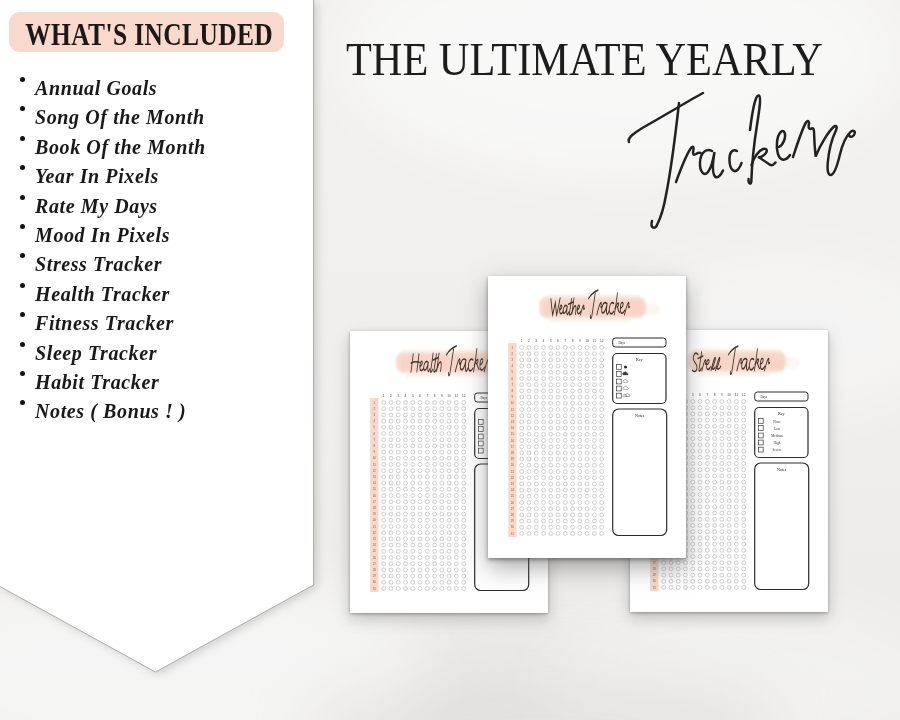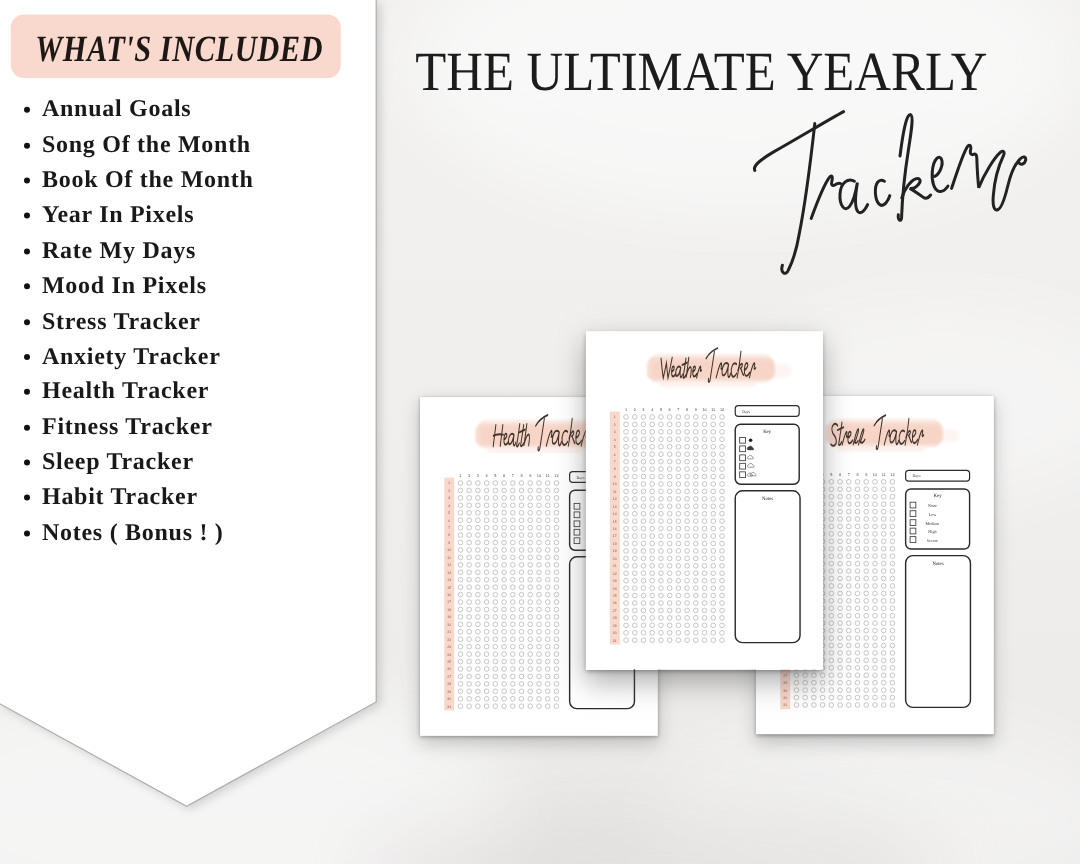--- a/index.html
+++ b/index.html
@@ -1,25 +1,25 @@
 <!DOCTYPE html>
 <html><head><meta charset="utf-8"><style>
 html,body{margin:0;padding:0;}
 body{width:900px;height:720px;overflow:hidden;position:relative;
  background:linear-gradient(180deg,#f2f1f0 0%,#f0efee 45%,#edeceb 80%,#ebeae9 100%);
  font-family:"Liberation Serif",serif;}
 .bgfold{position:absolute;border-radius:50%;filter:blur(28px);}
 .ribbon{position:absolute;left:0;top:0;width:316px;height:676px;z-index:4;
  filter:drop-shadow(3px 2px 4px rgba(0,0,0,0.15));}
-.pill{position:absolute;left:9px;top:12px;width:275px;height:53px;border-radius:11px;
+.pill{position:absolute;left:9px;top:12px;width:275px;height:40px;border-radius:11px;
  background:#f9d9cd;z-index:6;display:flex;align-items:center;justify-content:center;
- font-weight:bold;font-size:31px;color:#1d1815;padding-top:5px;box-sizing:border-box;font-style:italic;}
+ font-weight:bold;font-size:31px;color:#1d1815;padding-top:5px;box-sizing:border-box;}
 .pill span{transform:scaleX(0.82);transform-origin:50% 50%;white-space:nowrap;letter-spacing:0.5px;margin-left:5px;}
 .list{position:absolute;left:18px;top:77px;z-index:6;font-weight:bold;font-size:20px;color:#191919;letter-spacing:0.6px;}
-.li{height:29.4px;display:flex;align-items:center;white-space:nowrap;}
+.li{height:29.4px;display:flex;align-items:flex-start;white-space:nowrap;font-style:italic;}
 .b{width:5px;height:5px;border-radius:50%;background:#111;margin:0 10px 0 2px;flex:0 0 auto;}
 .title{position:absolute;left:346px;top:37px;z-index:5;font-size:46px;
  color:#1c1c1c;line-height:1;white-space:nowrap;transform:scaleX(0.92);transform-origin:0 0;}
 .page{position:absolute;box-shadow:0 1px 3px rgba(0,0,0,0.3),0 6px 14px rgba(90,90,90,0.33);}
 .ptop{box-shadow:0 2px 4px rgba(40,40,40,0.45),0 10px 22px rgba(90,90,90,0.5);}
 </style></head>
 <body>
 <div class="bgfold" style="left:340px;top:-70px;width:560px;height:250px;background:rgba(255,255,255,0.5);"></div>
 <div class="bgfold" style="left:-110px;top:560px;width:540px;height:240px;background:rgba(255,255,255,0.5);"></div>
 <div class="bgfold" style="left:540px;top:600px;width:400px;height:170px;background:rgba(255,255,255,0.35);"></div>
@@ -32,21 +32,20 @@
     <span>WHAT'S INCLUDED</span>
   </div>
 <div class="list">
     <div class="li"><span class="b"></span>Annual Goals</div>
     <div class="li"><span class="b"></span>Song Of the Month</div>
     <div class="li"><span class="b"></span>Book Of the Month</div>
     <div class="li"><span class="b"></span>Year In Pixels</div>
     <div class="li"><span class="b"></span>Rate My Days</div>
     <div class="li"><span class="b"></span>Mood In Pixels</div>
     <div class="li"><span class="b"></span>Stress Tracker</div>
-    <div class="li"><span class="b"></span>Anxiety Tracker</div>
     <div class="li"><span class="b"></span>Health Tracker</div>
     <div class="li"><span class="b"></span>Fitness Tracker</div>
     <div class="li"><span class="b"></span>Sleep Tracker</div>
     <div class="li"><span class="b"></span>Habit Tracker</div>
     <div class="li"><span class="b"></span>Notes ( Bonus ! )</div>
   </div>
 <div class="title">THE ULTIMATE YEARLY</div>
 <svg style="position:absolute;left:600px;top:85px;z-index:5;" width="290" height="155" viewBox="0 0 290 155">
     <path d="M 29 57 C 27 53, 34 48, 44 42 C 67 29, 90 15, 103 8" fill="none" stroke="#222222" stroke-width="2.5" stroke-linecap="round"></path>
     <path d="M 79 18 C 76 45, 71 85, 66 110 C 64 122, 60 134, 57 140 C 55 145, 50 143, 52 136" fill="none" stroke="#222222" stroke-width="2.5" stroke-linecap="round"></path>

